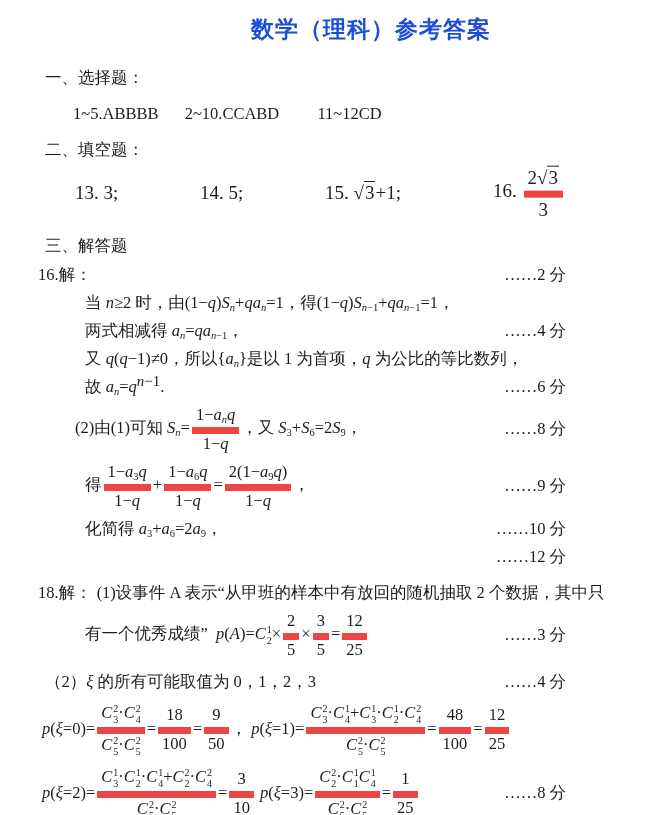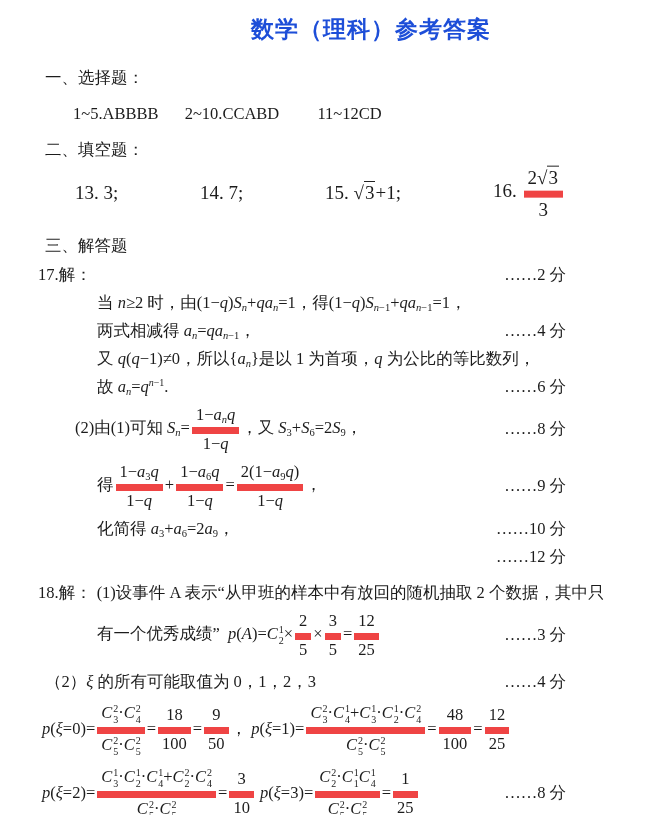--- a/index.html
+++ b/index.html
@@ -22,29 +22,29 @@
   .bk1{left:75px;} .bk2{left:200px;} .bk3{left:325px;} .bk4{left:493px;}
   .qblock{margin-top:8px;}
   .line{
     display:flex;align-items:center;font-size:16.5px;line-height:20px;
     padding-right:98px;margin-bottom:8px;min-height:20px;
   }
   .line .content{white-space:nowrap;}
   .line .qlabel{white-space:nowrap;margin-right:5px;}
   .line .score{margin-left:auto;white-space:nowrap;padding-left:8px;}
   .l0{padding-left:38px;}
-  .li{padding-left:85px;margin-left:12px;}
+  .li{padding-left:85px;}
   .l2{padding-left:75px;gap:16px;}
   .lq{padding-left:45px;}
   .lp{padding-left:42px;}
   .tight{padding-right:18px;}
   
   i{font-style:italic;}
   sub{font-size:10.5px;vertical-align:-3px;line-height:0;}
-  sup{font-size:10px;vertical-align:6px;line-height:0;}
+  sup{font-size:15px;vertical-align:6px;line-height:0;}
   .fr{display:inline-block;vertical-align:middle;text-align:center;margin:0 2px;line-height:1.15;}
   .fr .nu{display:block;border-bottom:7px solid #ef4444;padding:1px 4px 2px;}
   .fr .de{display:block;padding:1px 4px 0;}
   .sq{white-space:nowrap;}
   .sq .rd{border-top:1.4px solid #222;padding:0 1px;}
   .cb{white-space:nowrap;}
   .cb .st{display:inline-block;vertical-align:-5px;margin-left:1px;font-size:10px;line-height:1.12;text-align:left;}
   .cb .st span{display:block;}
 </style>
 </head>
@@ -57,30 +57,30 @@
   <div class="sec-heading">一、选择题：</div>
   <div class="answers-row">
     <span class="ans1">1~5.ABBBB</span>
     <span class="ans2">2~10.CCABD</span>
     <span class="ans3">11~12CD</span>
   </div>
 
   <div class="sec-heading">二、填空题：</div>
   <div class="blanks-row">
     <span class="bk bk1">13. 3;</span>
-    <span class="bk bk2">14. 7;</span>
+    <span class="bk bk2">14. 5;</span>
     <span class="bk bk3">15. <span class="sq">√<span class="rd">3</span></span>+1;</span>
     <span class="bk bk4">16. <span class="fr"><span class="nu">2<span class="sq">√<span class="rd">3</span></span></span><span class="de">3</span></span></span>
   </div>
 
   <div class="sec-heading">三、解答题</div>
 
   <div class="qblock">
     <div class="line l0">
-      <span class="qlabel">17.解：</span>
+      <span class="qlabel">16.解：</span>
       <span class="score">……2 分</span>
     </div>
     <div class="line li">
       <span class="content">当 <i>n</i>≥2 时，由(1−<i>q</i>)<i>S</i><sub><i>n</i></sub>+<i>qa</i><sub><i>n</i></sub>=1，得(1−<i>q</i>)<i>S</i><sub><i>n</i>−1</sub>+<i>qa</i><sub><i>n</i>−1</sub>=1，</span>
       <span class="score"></span>
     </div>
     <div class="line li">
       <span class="content">两式相减得 <i>a</i><sub><i>n</i></sub>=<i>qa</i><sub><i>n</i>−1</sub>，</span>
       <span class="score">……4 分</span>
     </div>

